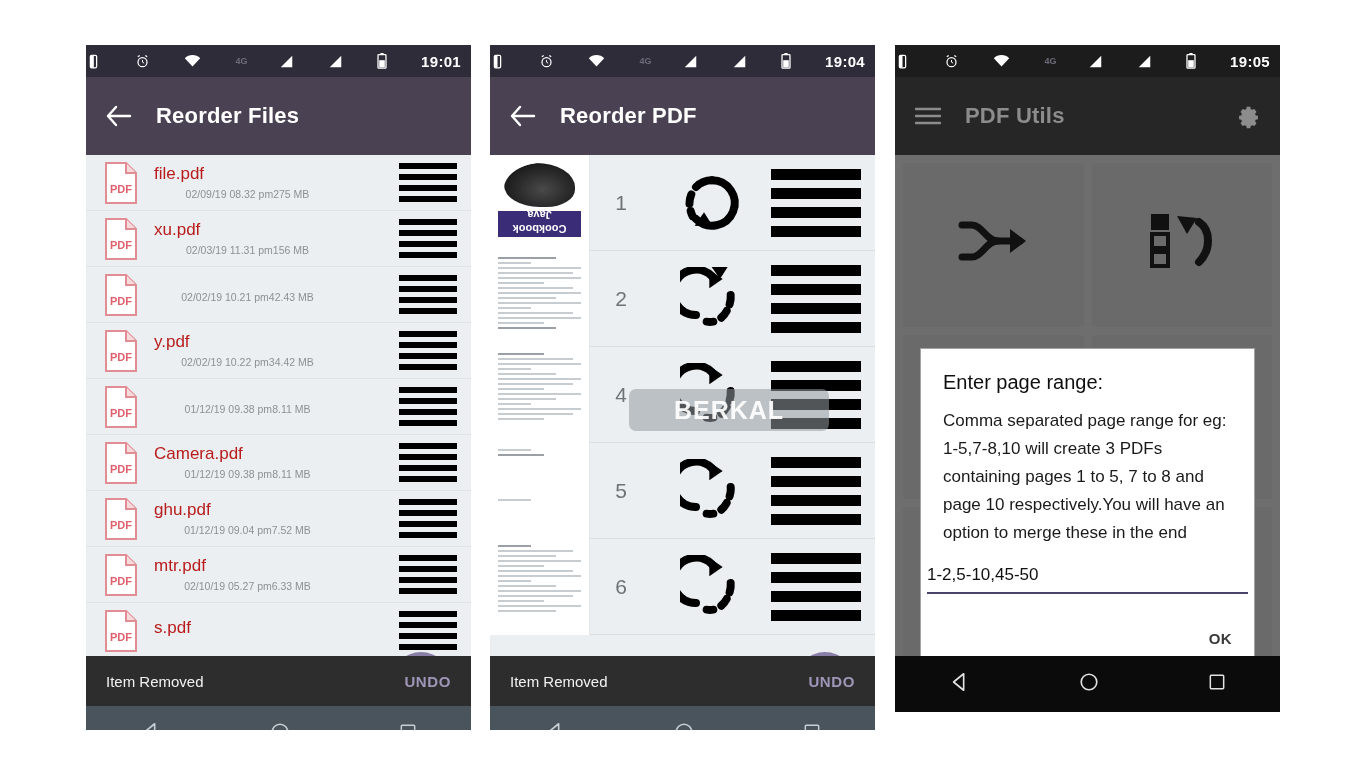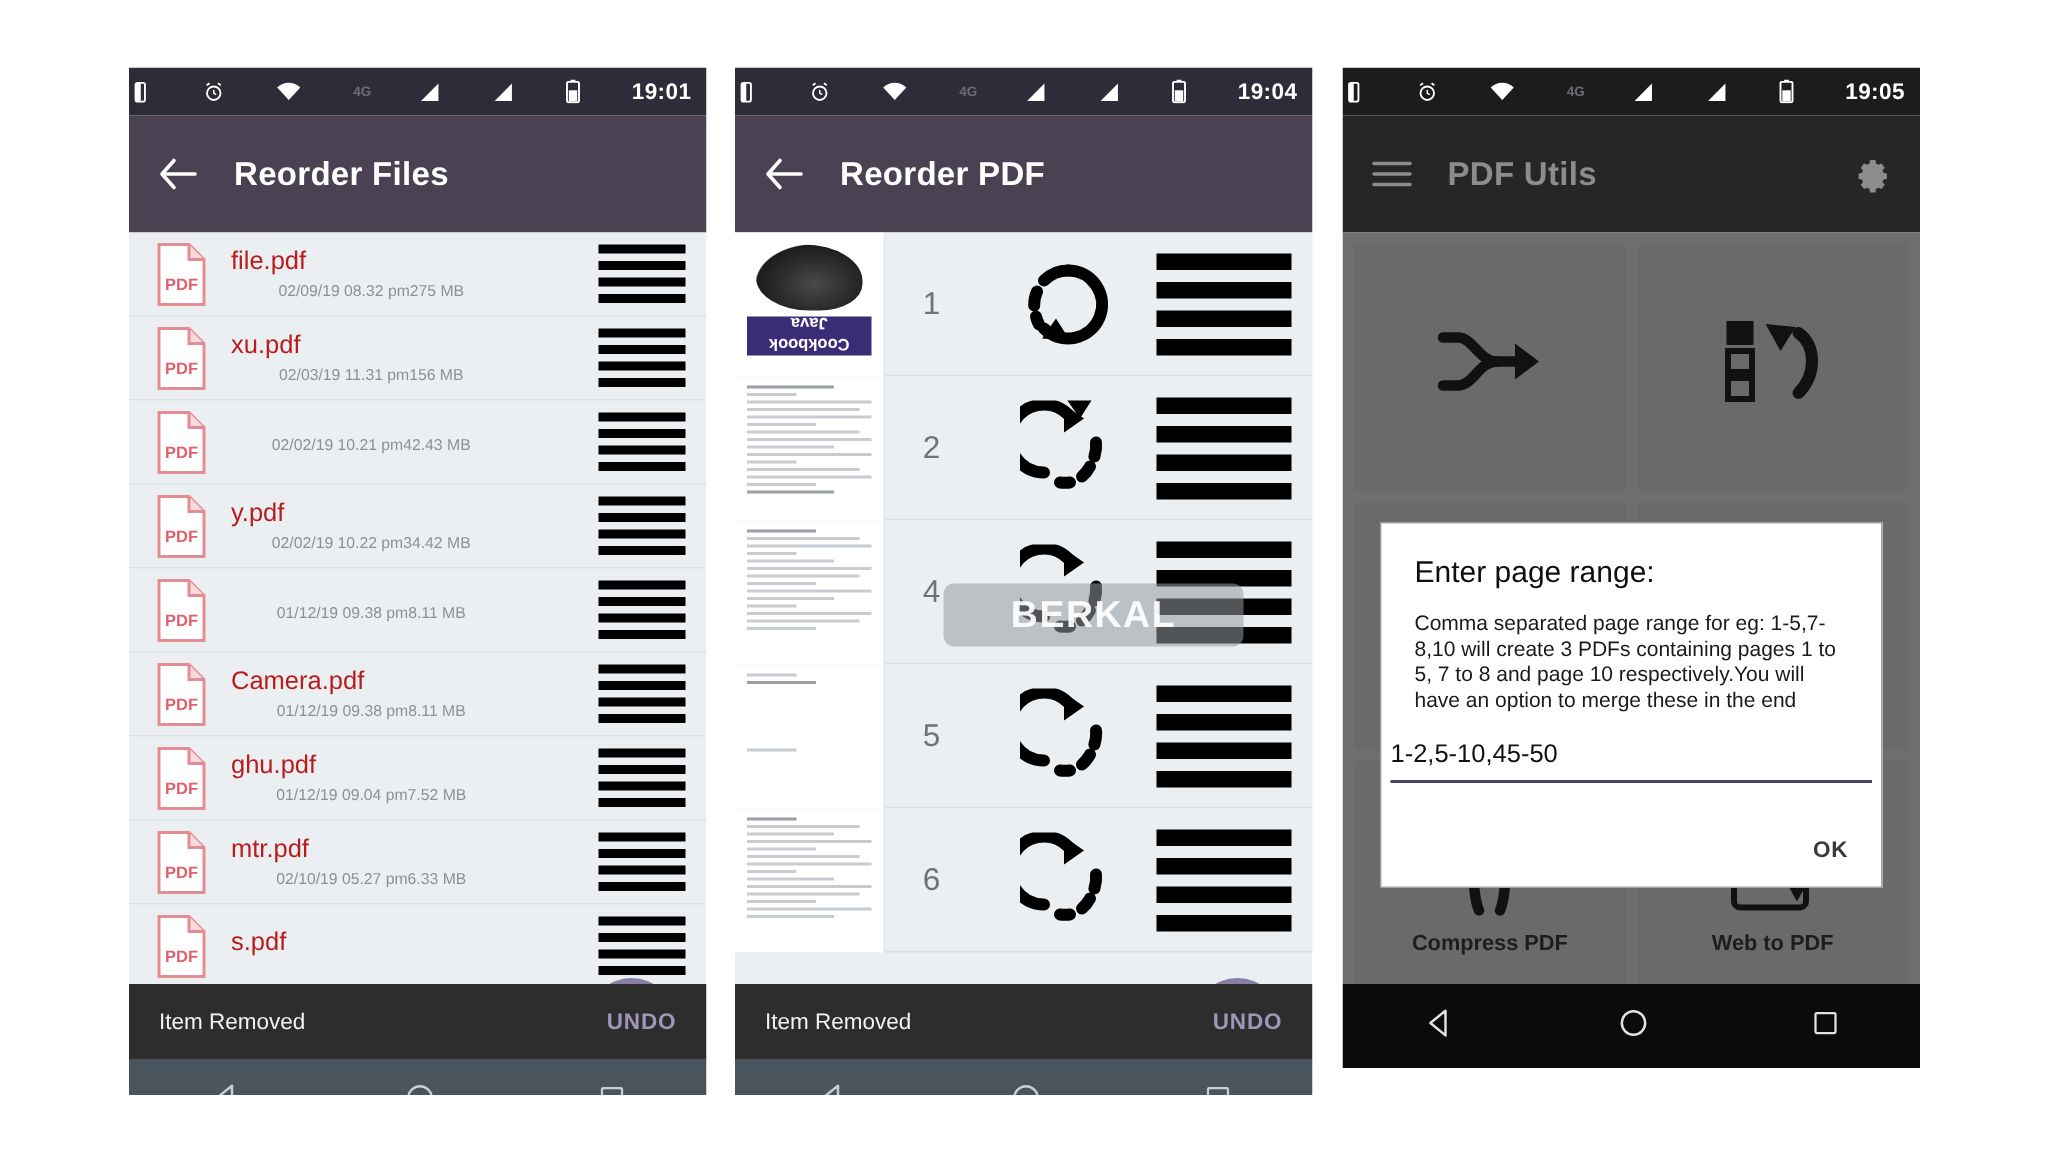--- a/index.html
+++ b/index.html
@@ -120,21 +120,21 @@
   }
   .cell-label { font-size: 14.5px; color: #1d1d1d; font-weight: bold; }
 
   
   .dialog {
     position: absolute; left: 25px; top: 193px; width: 335px;
     background: #fff; border: 1px solid #a3a3a3; z-index: 20;
     padding: 22px 22px 10px 22px;
   }
   .dlg-title { font-size: 20px; color: #0f0f0f; margin-bottom: 13px; }
-  .dlg-msg { font-size: 14px; color: #1a1a1a; line-height: 17px; }
+  .dlg-msg { font-size: 17px; color: #1a1a1a; line-height: 28px; }
   .dlg-input-wrap { margin: 14px -22px 16px -22px; padding: 0 6px; }
   .dlg-input {
     font-size: 17px; color: #111; border: none; border-bottom: 2px solid #4a4268;
     width: 100%; padding: 4px 0 7px 0; outline: none; background: transparent;
     font-family: "Liberation Sans", sans-serif;
   }
   .dlg-actions { display: flex; justify-content: flex-end; padding: 20px 0 6px 0; text-align: right; }
   .dlg-ok { font-size: 15px; color: #3a3a3a; font-weight: bold; letter-spacing: .4px; }
 </style>
 </head>

